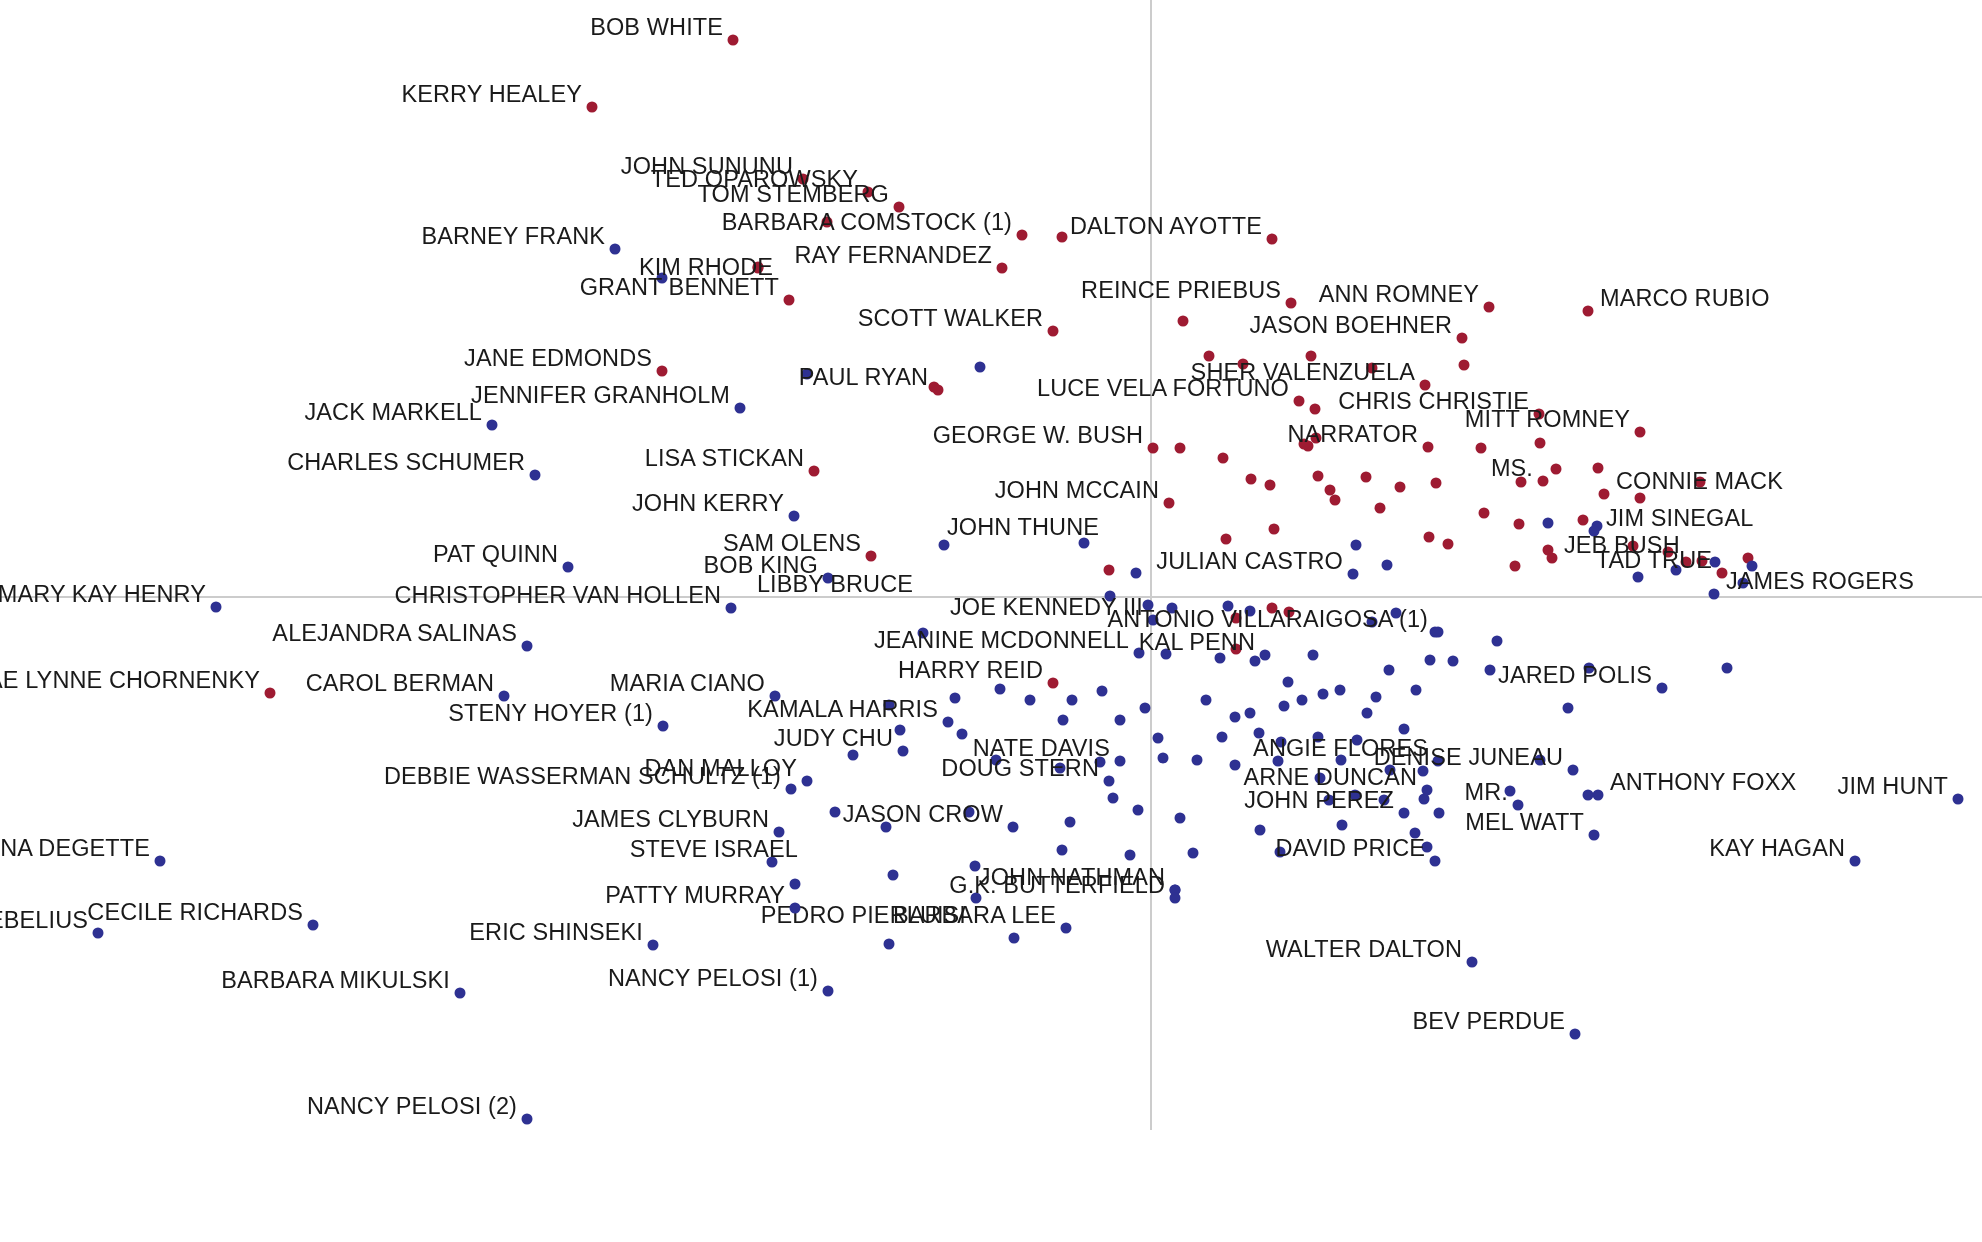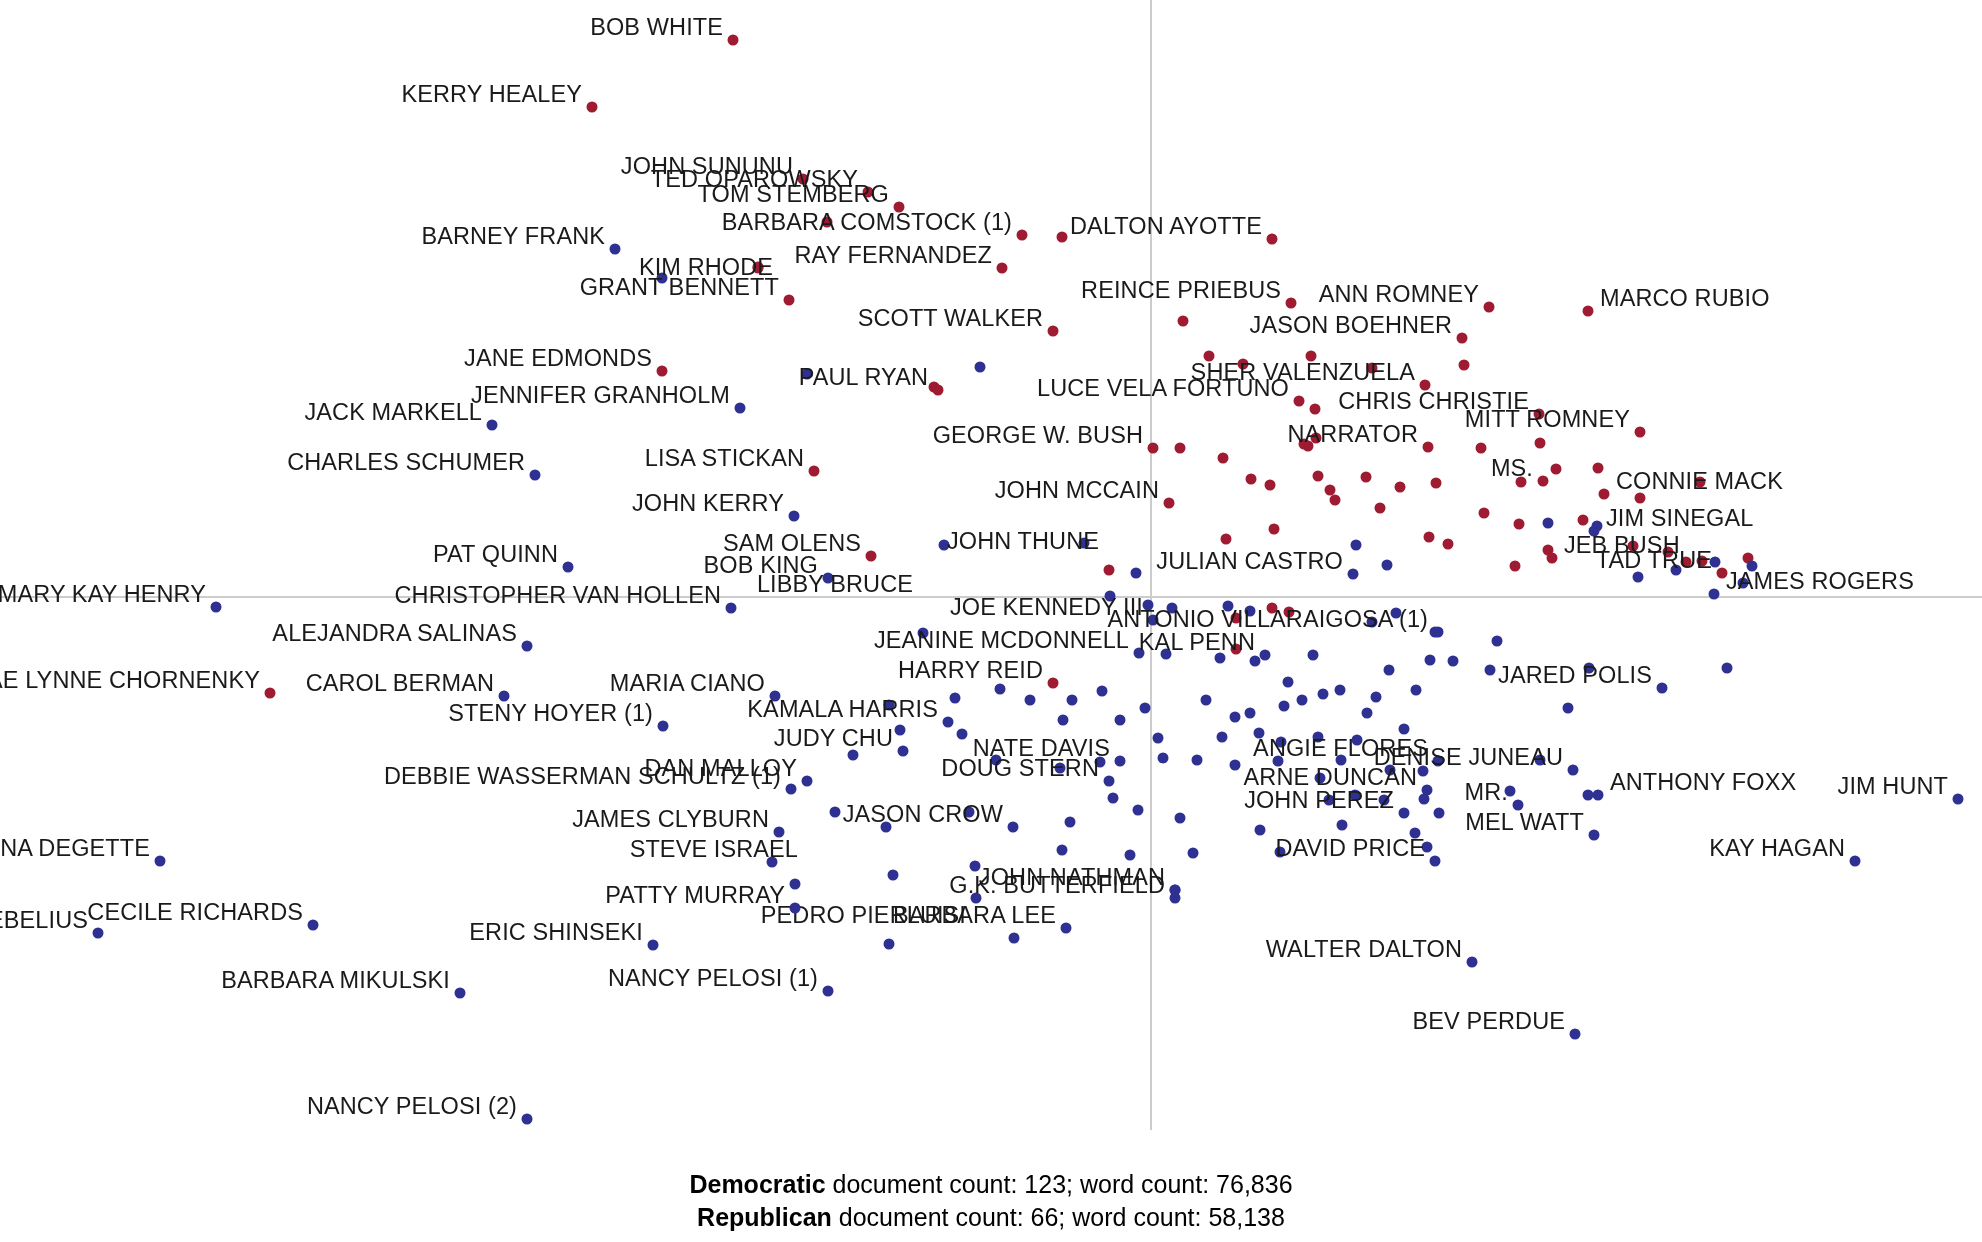--- a/index.html
+++ b/index.html
@@ -290,21 +290,21 @@
       <div class="lbl left" style="left: 558px; top: 555px;">PAT QUINN</div>
       <div class="pt dem" style="left: 1353px; top: 574px;"></div>
       <div class="lbl left" style="left: 1343px; top: 562px;">JULIAN CASTRO</div>
       <div class="pt rep" style="left: 1552px; top: 558px;"></div>
       <div class="lbl right" style="left: 1564px; top: 546px;">JEB BUSH</div>
       <div class="pt dem" style="left: 828px; top: 578px;"></div>
       <div class="lbl left" style="left: 818px; top: 566px;">BOB KING</div>
       <div class="pt rep" style="left: 1722px; top: 573px;"></div>
       <div class="lbl left" style="left: 1712px; top: 561px;">TAD TRUE</div>
       <div class="pt rep" style="left: 1109px; top: 570px;"></div>
-      <div class="lbl left" style="left: 1099px; top: 542px;">JOHN THUNE</div>
+      <div class="lbl left" style="left: 1099px; top: 528px;">JOHN THUNE</div>
       <div class="pt dem" style="left: 216px; top: 607px;"></div>
       <div class="lbl left" style="left: 206px; top: 595px;">MARY KAY HENRY</div>
       <div class="pt dem" style="left: 731px; top: 608px;"></div>
       <div class="lbl left" style="left: 721px; top: 596px;">CHRISTOPHER VAN HOLLEN</div>
       <div class="pt dem" style="left: 1714px; top: 594px;"></div>
       <div class="lbl right" style="left: 1726px; top: 582px;">JAMES ROGERS</div>
       <div class="pt dem" style="left: 1153px; top: 620px;"></div>
       <div class="lbl left" style="left: 1143px; top: 608px;">JOE KENNEDY III</div>
       <div class="pt dem" style="left: 527px; top: 646px;"></div>
       <div class="lbl left" style="left: 517px; top: 634px;">ALEJANDRA SALINAS</div>
@@ -389,21 +389,13 @@
       <div class="pt dem" style="left: 460px; top: 993px;"></div>
       <div class="lbl left" style="left: 450px; top: 981px;">BARBARA MIKULSKI</div>
       <div class="pt dem" style="left: 828px; top: 991px;"></div>
       <div class="lbl left" style="left: 818px; top: 979px;">NANCY PELOSI (1)</div>
       <div class="pt dem" style="left: 1575px; top: 1034px;"></div>
       <div class="lbl left" style="left: 1565px; top: 1022px;">BEV PERDUE</div>
       <div class="pt dem" style="left: 527px; top: 1119px;"></div>
       <div class="lbl left" style="left: 517px; top: 1107px;">NANCY PELOSI (2)</div>
     </div>
 
-  <div id="footer" style="top: 1168px;">
-    <span class="row">
-      <b>Democratic</b><span> document count: 123; word count: 76,836</span>
-    </span>
-    <span class="row">
-      <b>Republican</b><span> document count: 66; word count: 58,138</span>
-    </span>
-  </div>
 </div>
 
 </body></html>

